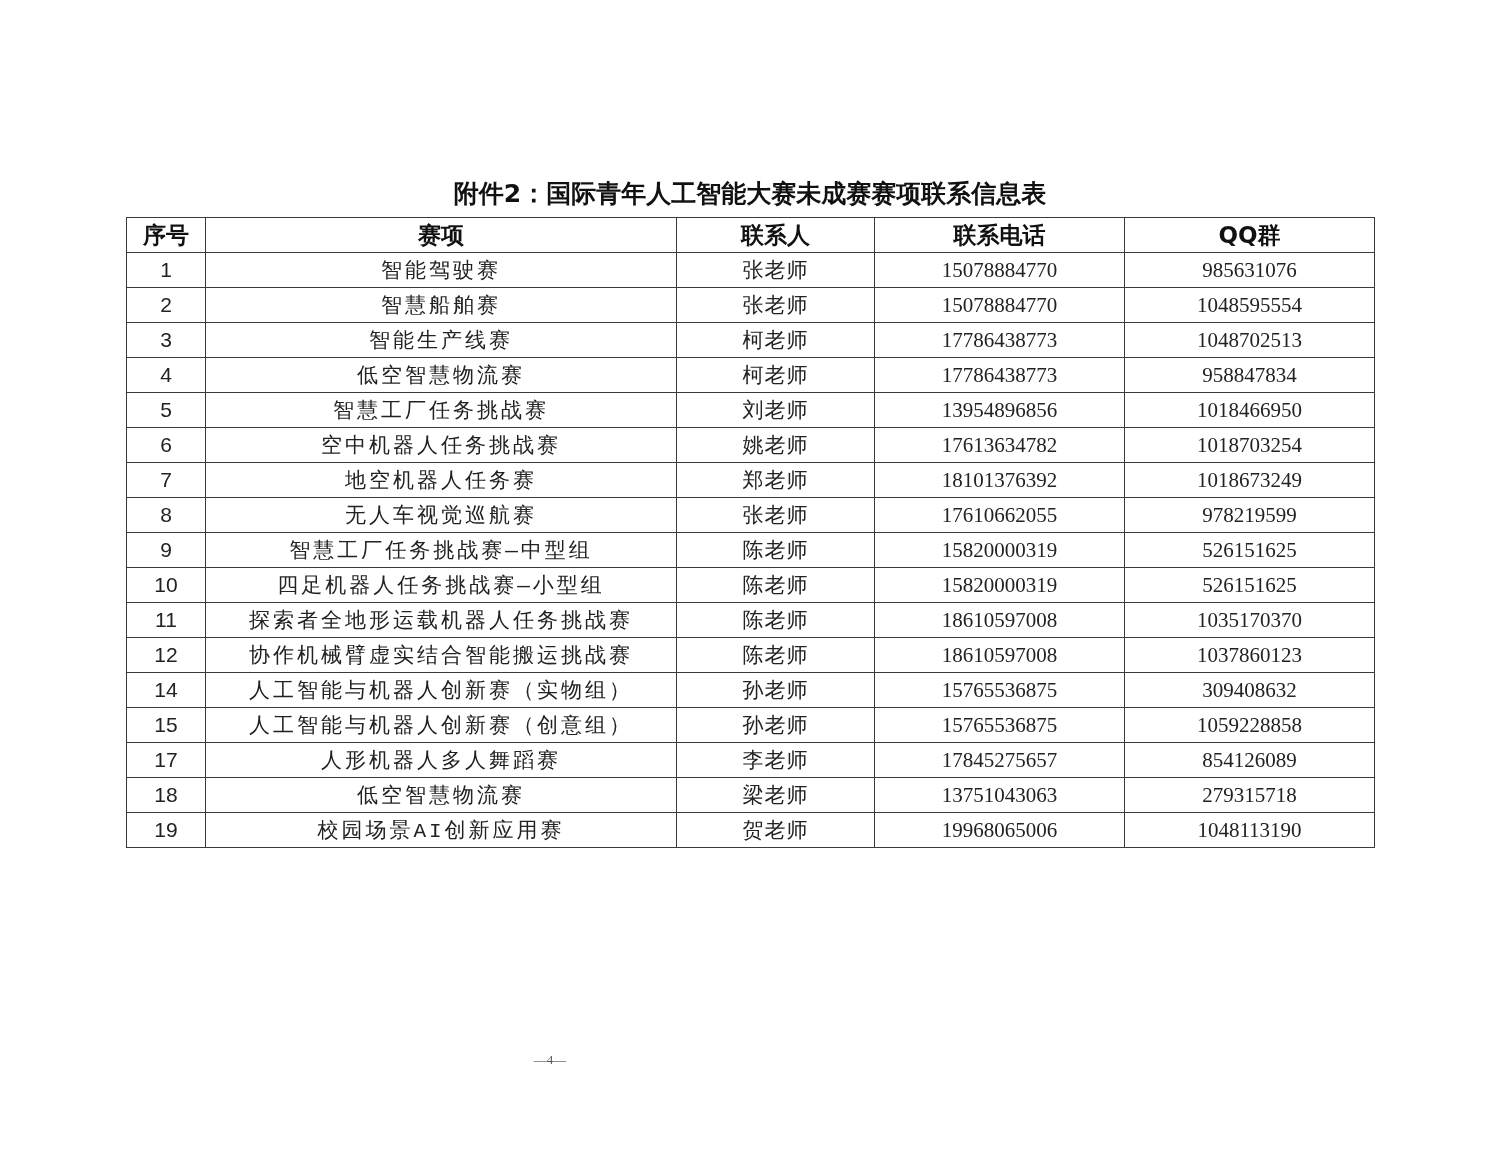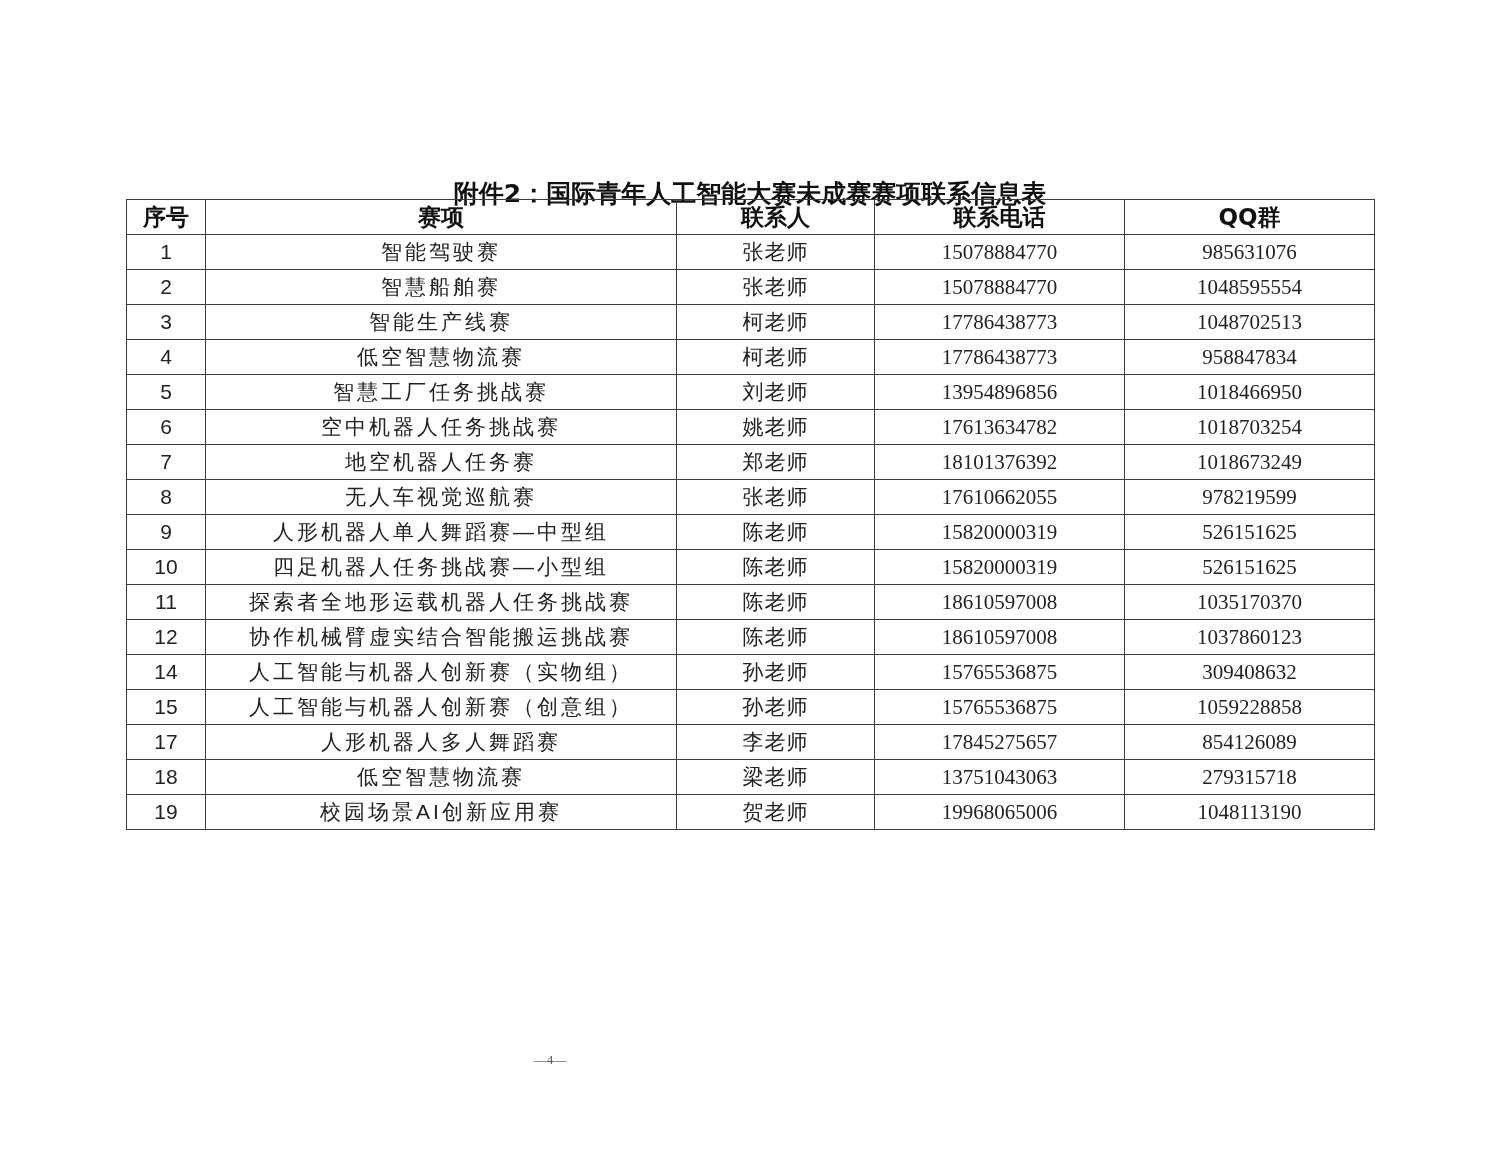--- a/index.html
+++ b/index.html
@@ -24,21 +24,21 @@
       font-family: "DejaVu Sans", "Liberation Sans", sans-serif;
       font-weight: bold;
       font-size: 25px;
       line-height: 36px;
       color: #111;
       letter-spacing: 0px;
     }
     table.contacts {
       position: absolute;
       left: 126px;
-      top: 199px;
+      top: 217px;
       width: 1248px;
       border-collapse: collapse;
       table-layout: fixed;
       padding-left: 25px;
     }
     table.contacts th, table.contacts td {
       border: 1.5px solid #3a3a3a;
       padding: 0;
       text-align: center;
       vertical-align: middle;
@@ -55,21 +55,21 @@
     table.contacts td {
       height: 34px;
       font-size: 21px;
       color: #222;
     }
     td.c-no {
       font-family: "Liberation Sans", "DejaVu Sans", sans-serif;
       font-size: 19px;
     }
     td.c-event {
-      font-family: Liberation Sans, sans-serif;
+      font-family: Liberation Mono, monospace;
       font-size: 22px;
       letter-spacing: 3px;
       font-weight: normal;
       color: #222;
       margin-top: 31px;
     }
     td.c-person {
       font-family: "DejaVu Sans", "Liberation Sans", sans-serif;
       font-size: 22px;
       letter-spacing: 1px;
@@ -163,21 +163,21 @@
       </tr>
       <tr>
         <td class="c-no">8</td>
         <td class="c-event">无人车视觉巡航赛</td>
         <td class="c-person">张老师</td>
         <td class="c-phone">17610662055</td>
         <td class="c-qq">978219599</td>
       </tr>
       <tr>
         <td class="c-no">9</td>
-        <td class="c-event">人形机器人单人舞蹈赛—中型组</td>
+        <td class="c-event">智慧工厂任务挑战赛—中型组</td>
         <td class="c-person">陈老师</td>
         <td class="c-phone">15820000319</td>
         <td class="c-qq">526151625</td>
       </tr>
       <tr>
         <td class="c-no">10</td>
         <td class="c-event">四足机器人任务挑战赛—小型组</td>
         <td class="c-person">陈老师</td>
         <td class="c-phone">15820000319</td>
         <td class="c-qq">526151625</td>

